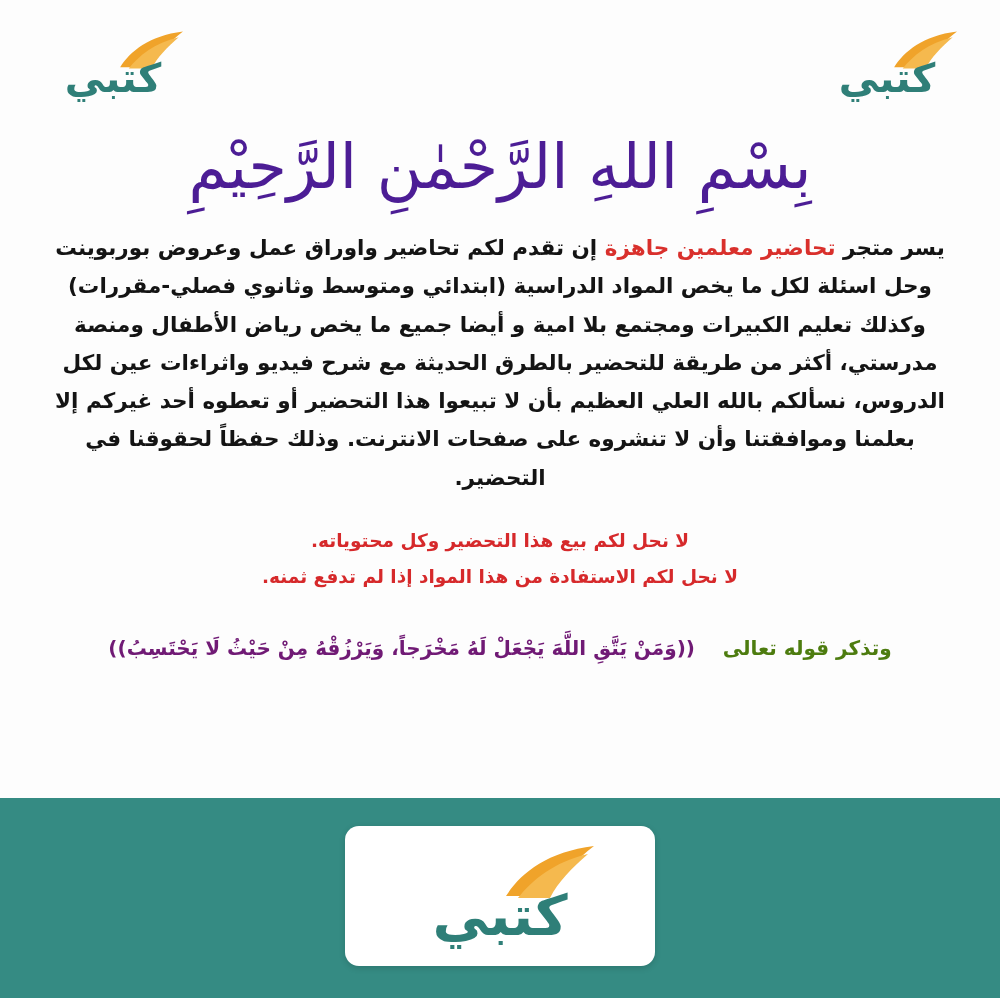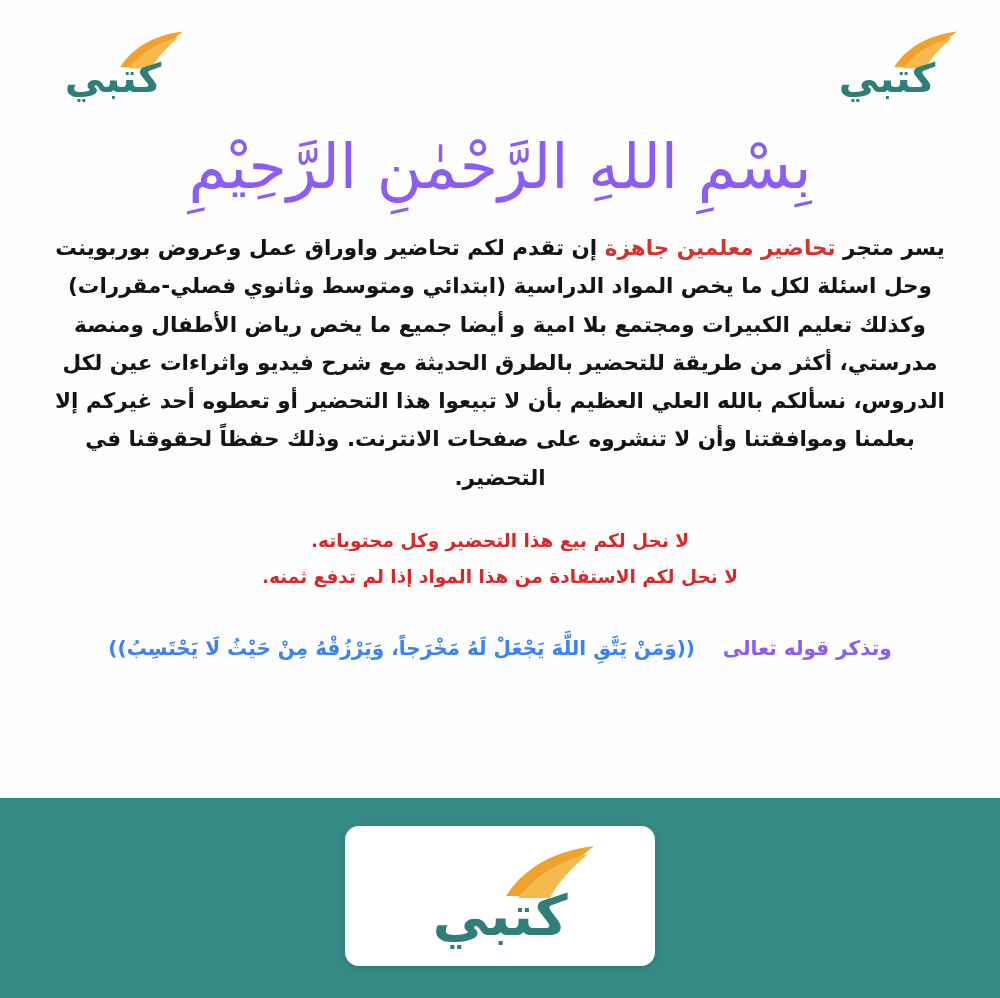--- a/index.html
+++ b/index.html
@@ -70,21 +70,21 @@
   .basmala-wrap {
     flex: 0 0 auto;
     text-align: center;
     padding-top: 2px;
     padding-bottom: 16px;
   }
   .basmala {
     display: inline-block;
     font-family: "DejaVu Sans", "Liberation Serif", serif;
     font-size: 62px;
-    color: #8b5cf6;
+    color: #4c1d95;
     line-height: 1.5;
     direction: rtl;
     white-space: nowrap;
   }
 
   
   .content {
     flex: 1 1 auto;
     padding: 0 44px;
     direction: rtl;
@@ -123,22 +123,22 @@
   .ayah {
     direction: rtl;
     text-align: center;
     color: #123e6b;
     font-family: "DejaVu Sans", "Liberation Serif", serif;
     font-size: 20px;
     font-weight: 700;
     line-height: 1.7;
     margin-top: 10px;
   }
-  .ayah .ayah-label { color: #8b5cf6; }
-  .ayah .ayah-text  { color: #3b82f6; }
+  .ayah .ayah-label { color: #4d7c0f; }
+  .ayah .ayah-text  { color: #701a75; }
 
   
   .footer-band {
     position: absolute;
     left: 0;
     right: 0;
     bottom: 0;
     height: 200px;
     background: #358b83;
   }

